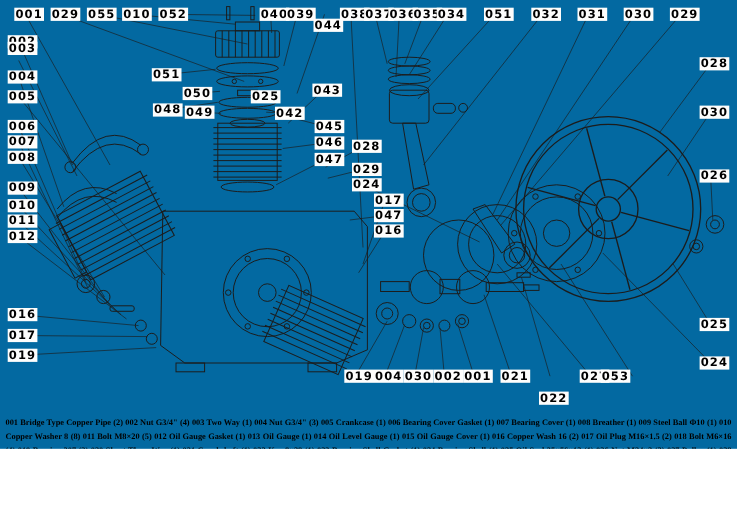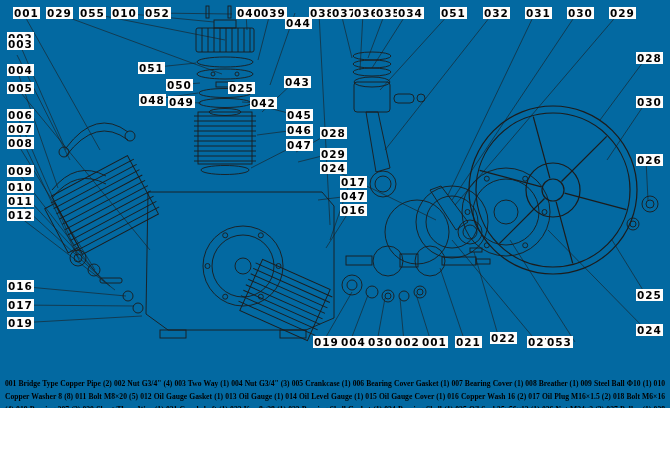--- a/index.html
+++ b/index.html
@@ -271,21 +271,21 @@
       <div class="lbl" style="left: 636px; top: 96px;">030</div>
       <div class="lbl" style="left: 636px; top: 154px;">026</div>
       <div class="lbl" style="left: 636px; top: 289px;">025</div>
       <div class="lbl" style="left: 636px; top: 324px;">024</div>
       <div class="lbl" style="left: 313px; top: 336px;">019</div>
       <div class="lbl" style="left: 340px; top: 336px;">004</div>
       <div class="lbl" style="left: 367px; top: 336px;">030</div>
       <div class="lbl" style="left: 394px; top: 336px;">002</div>
       <div class="lbl" style="left: 421px; top: 336px;">001</div>
       <div class="lbl" style="left: 455px; top: 336px;">021</div>
-      <div class="lbl" style="left: 490px; top: 332px;">022</div>
+      <div class="lbl" style="left: 490px; top: 356px;">022</div>
       <div class="lbl" style="left: 527px; top: 336px;">027</div>
       <div class="lbl" style="left: 546px; top: 336px;">053</div>
       <div class="lbl" style="left: 138px; top: 62px;">051</div>
       <div class="lbl" style="left: 166px; top: 79px;">050</div>
       <div class="lbl" style="left: 139px; top: 94px;">048</div>
       <div class="lbl" style="left: 168px; top: 96px;">049</div>
       <div class="lbl" style="left: 228px; top: 82px;">025</div>
       <div class="lbl" style="left: 250px; top: 97px;">042</div>
       <div class="lbl" style="left: 284px; top: 76px;">043</div>
       <div class="lbl" style="left: 286px; top: 109px;">045</div>

